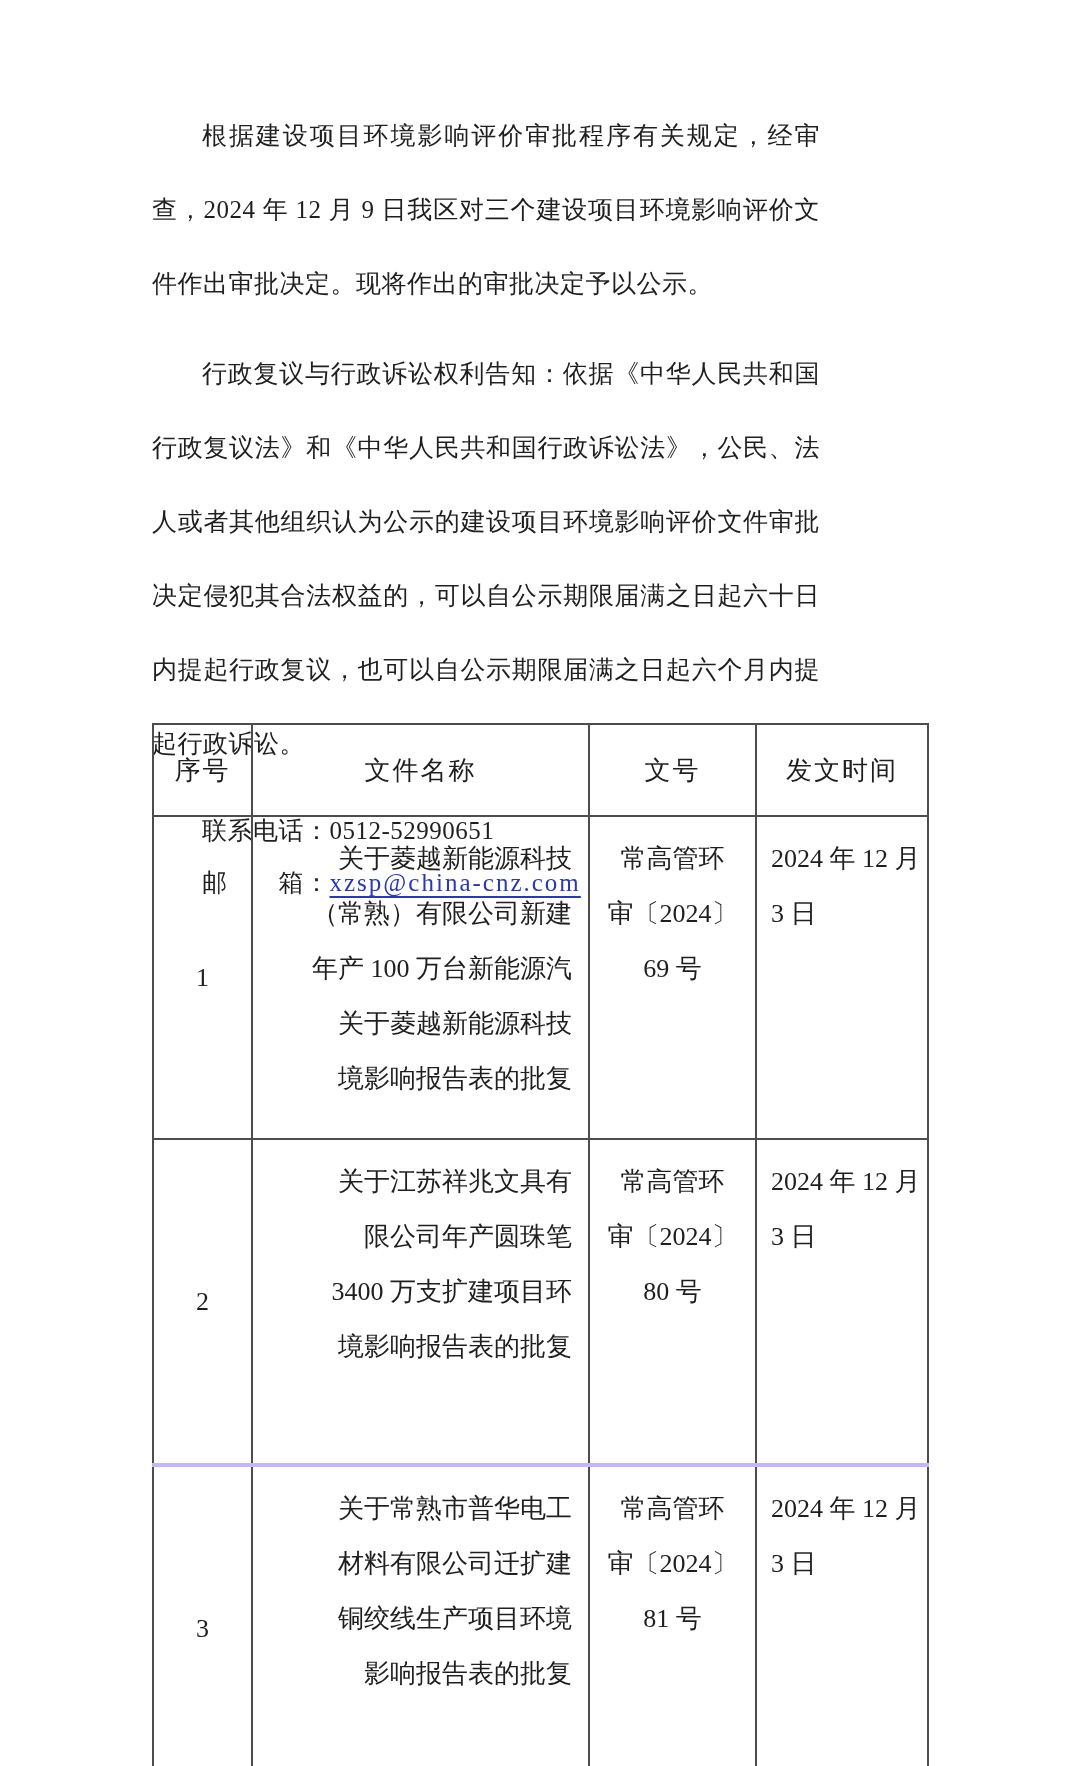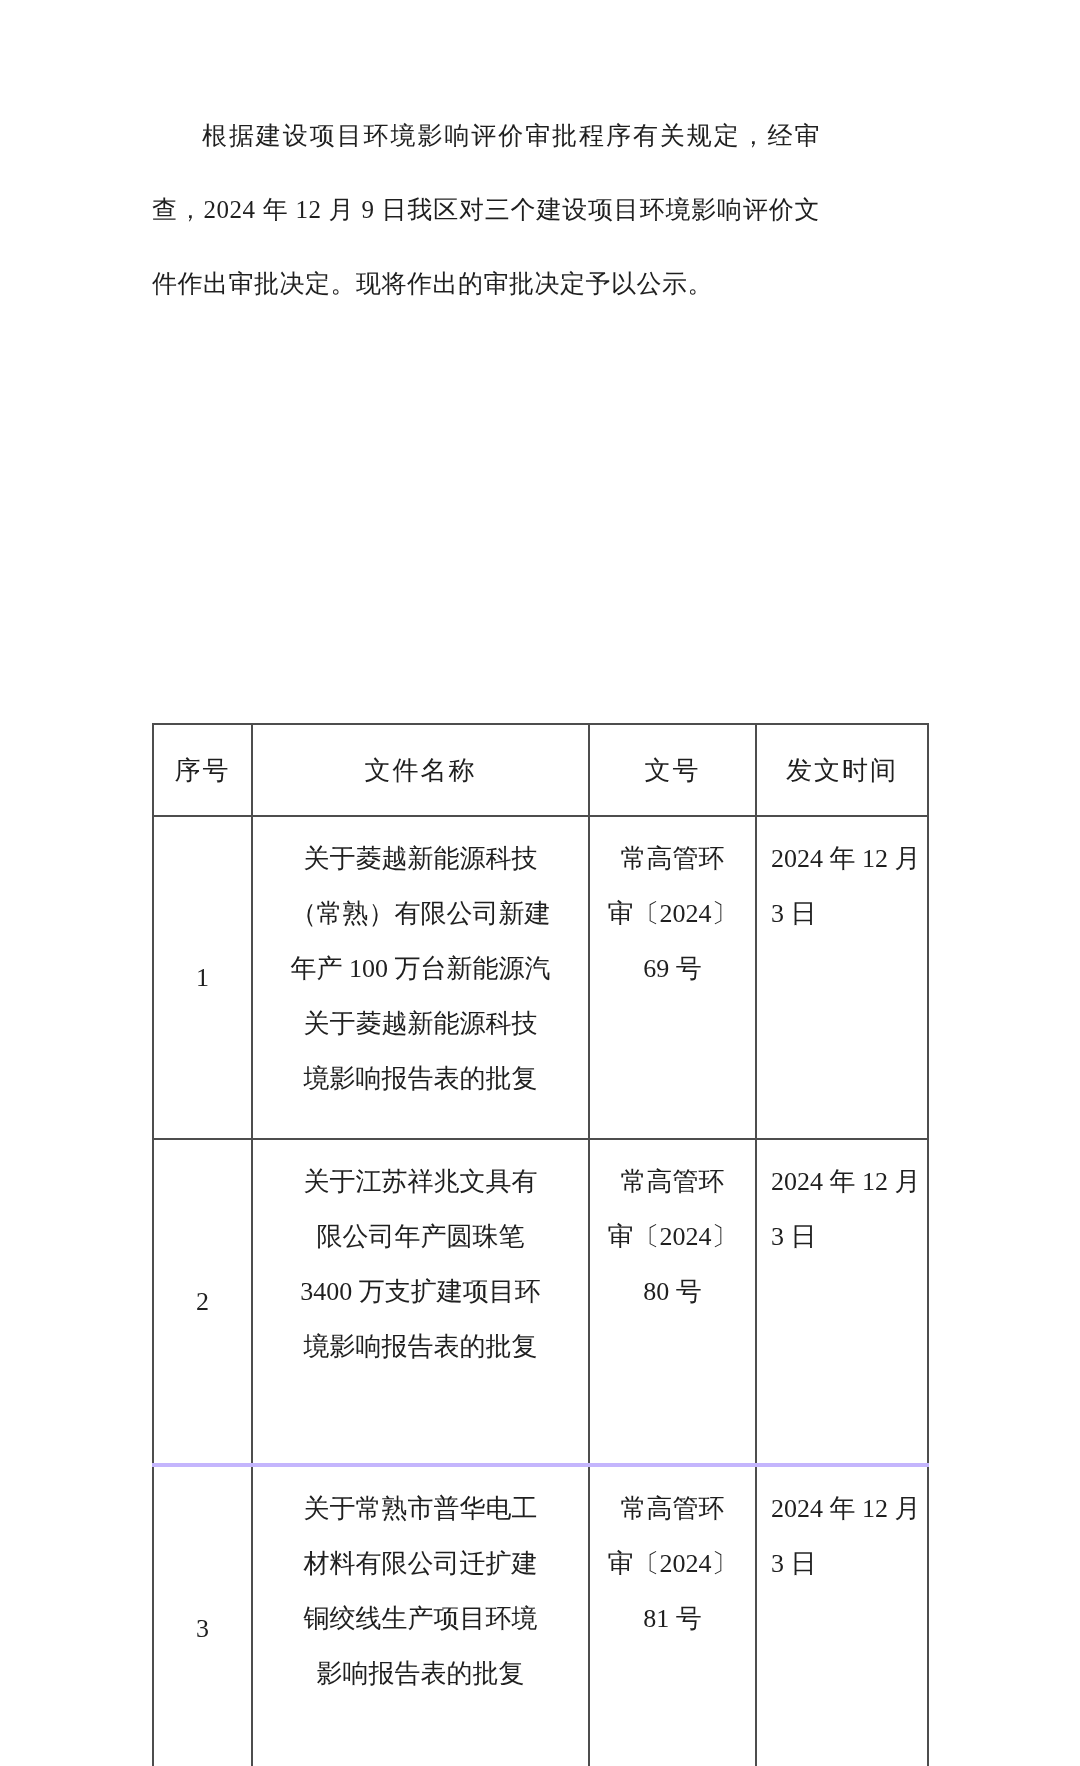--- a/index.html
+++ b/index.html
@@ -78,34 +78,39 @@
     letter-spacing: 2px;
   }
   .approval-table tbody tr.row-1 td { height: 289px; }
   .approval-table tbody tr.row-2 td { height: 291px; }
   .approval-table tbody tr.row-3 td { height: 292px; border-top: 4px solid #c4b5fd; }
   .approval-table tbody td { vertical-align: top; }
   .cell-seq {
     vertical-align: middle !important;
     text-align: center;
   }
-  .cell-name { text-align: center; padding-top: 14px !important; }
+  .cell-name { text-align: right; padding-top: 14px !important; }
   .cell-no   { text-align: center; padding-top: 14px !important; border-radius: 15px; }
   .cell-date { text-align: left;  padding: 14px 8px 0 14px !important; }
   .cell-line { line-height: 55px; white-space: nowrap; }
   .approval-table { border-bottom: 3px solid #8f8f8f; }
 </style>
 </head>
 <body>
 
 <div class="page">
 
   <div class="doc-body">
     <p class="para">根据建设项目环境影响评价审批程序有关规定，经审查，2024 年 12 月 9 日我区对三个建设项目环境影响评价文件作出审批决定。现将作出的审批决定予以公示。</p>
+    <p class="para">行政复议与行政诉讼权利告知：依据《中华人民共和国行政复议法》和《中华人民共和国行政诉讼法》，公民、法人或者其他组织认为公示的建设项目环境影响评价文件审批决定侵犯其合法权益的，可以自公示期限届满之日起六十日内提起行政复议，也可以自公示期限届满之日起六个月内提起行政诉讼。</p>
 
+    <div class="contact-block">
+      <p class="contact-line"><span>联系电话：</span><span>0512-52990651</span></p>
+      <p class="contact-line"><span>邮　　箱：</span><a class="email-link">xzsp@china-cnz.com</a></p>
+    </div>
   </div>
 
   <table class="approval-table">
     <colgroup>
       <col class="c-seq">
         <col class="c-name">
         <col class="c-no">
         <col class="c-date">
     </colgroup>
     <thead>

